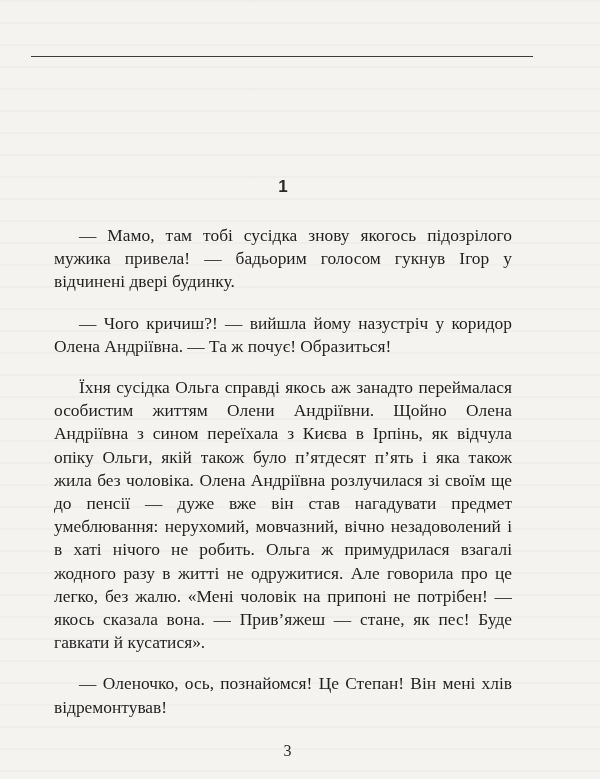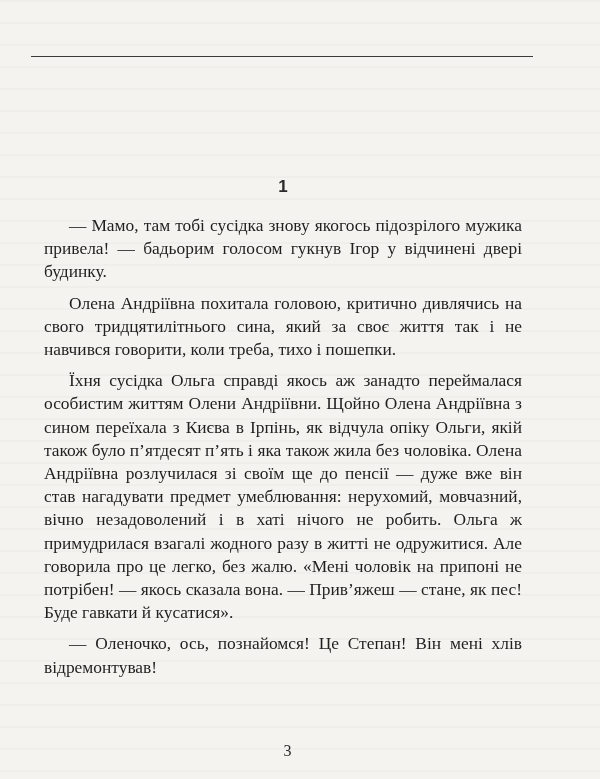--- a/index.html
+++ b/index.html
@@ -22,35 +22,35 @@
   }
   .chapter-number {
     position: absolute; left: 0; top: 177px; width: 566px; text-align: center;
     font-family: "Liberation Sans", sans-serif; font-weight: bold; font-size: 17px;
     color: #2a2a2a;
   }
   .body-text {
     position: absolute; left: 36px; top: 206px; width: 494px;
     font-size: 17.4px; line-height: 23.2px; text-align: justify;
   }
-  .body-text p { margin: 8px; text-indent: 25px; font-family: Liberation Serif, serif; }
+  .body-text p { margin: 18px; text-indent: 25px; font-family: Liberation Serif, serif; }
   .page-number {
     position: absolute; left: 0; top: 742px; width: 575px; text-align: center;
     font-size: 16px; color: #2a2a2a;
   }
 </style>
 </head>
 <body>
 
 <div class="bleed"></div>
 <div class="top-rule"></div>
 
 <div class="chapter-number">1</div>
 
 <div class="body-text">
   <p>— Мамо, там тобі сусідка знову якогось підозрілого мужика привела! — бадьорим голосом гукнув Ігор у відчинені двері будинку.</p>
-  <p>Олена Андріївна похитала головою, критично дивлячись на свого тридцятилітнього сина, який за своє життя так і не навчився говорити, коли треба, тихо і пошепки.</p>
+  <p>— Чого кричиш?! — вийшла йому назустріч у коридор Олена Андріївна. — Та ж почує! Образиться!</p>
   <p>Їхня сусідка Ольга справді якось аж занадто переймалася особистим життям Олени Андріївни. Щойно Олена Андріївна з сином переїхала з Києва в Ірпінь, як відчула опіку Ольги, якій також було п’ятдесят п’ять і яка також жила без чоловіка. Олена Андріївна розлучилася зі своїм ще до пенсії — дуже вже він став нагадувати предмет умеблювання: нерухомий, мовчазний, вічно незадоволений і в хаті нічого не робить. Ольга ж примудрилася взагалі жодного разу в житті не одружитися. Але говорила про це легко, без жалю. «Мені чоловік на припоні не потрібен! — якось сказала вона. — Прив’яжеш — стане, як пес! Буде гавкати й кусатися».</p>
   <p>— Оленочко, ось, познайомся! Це Степан! Він мені хлів відремонтував!</p>
 
 </div>
 
 <div class="page-number">3</div>
 
 </body></html>

